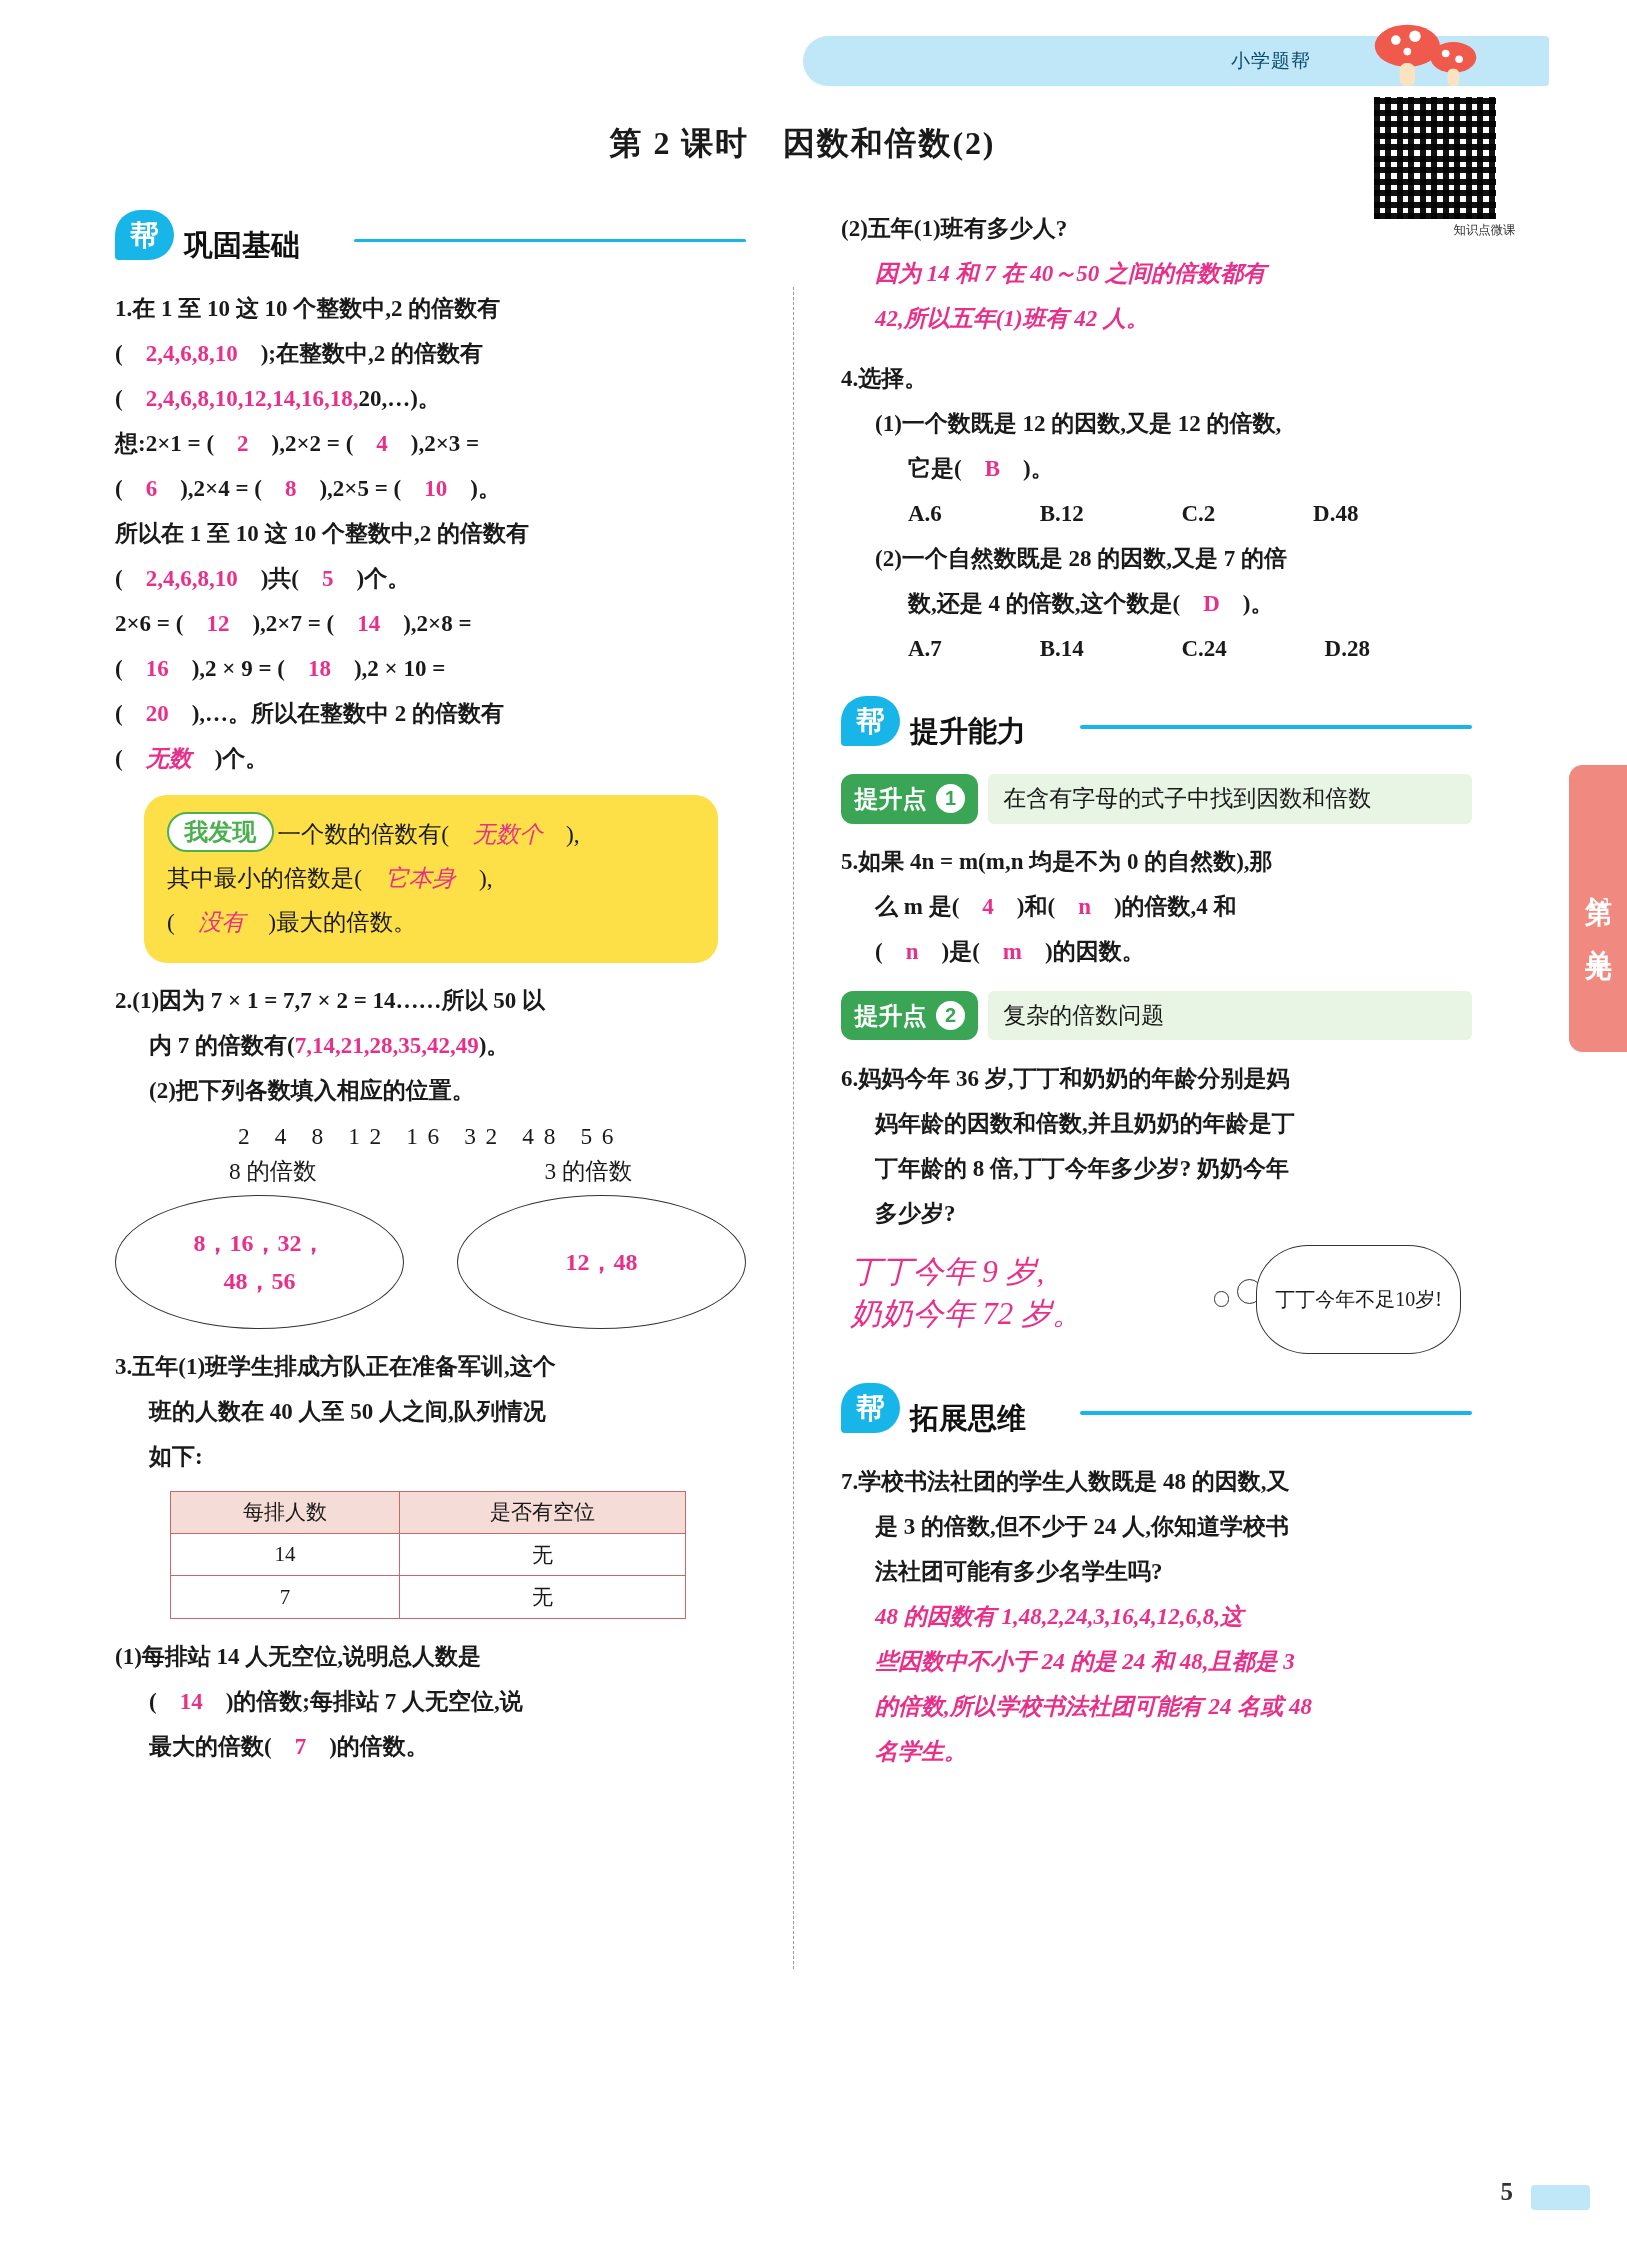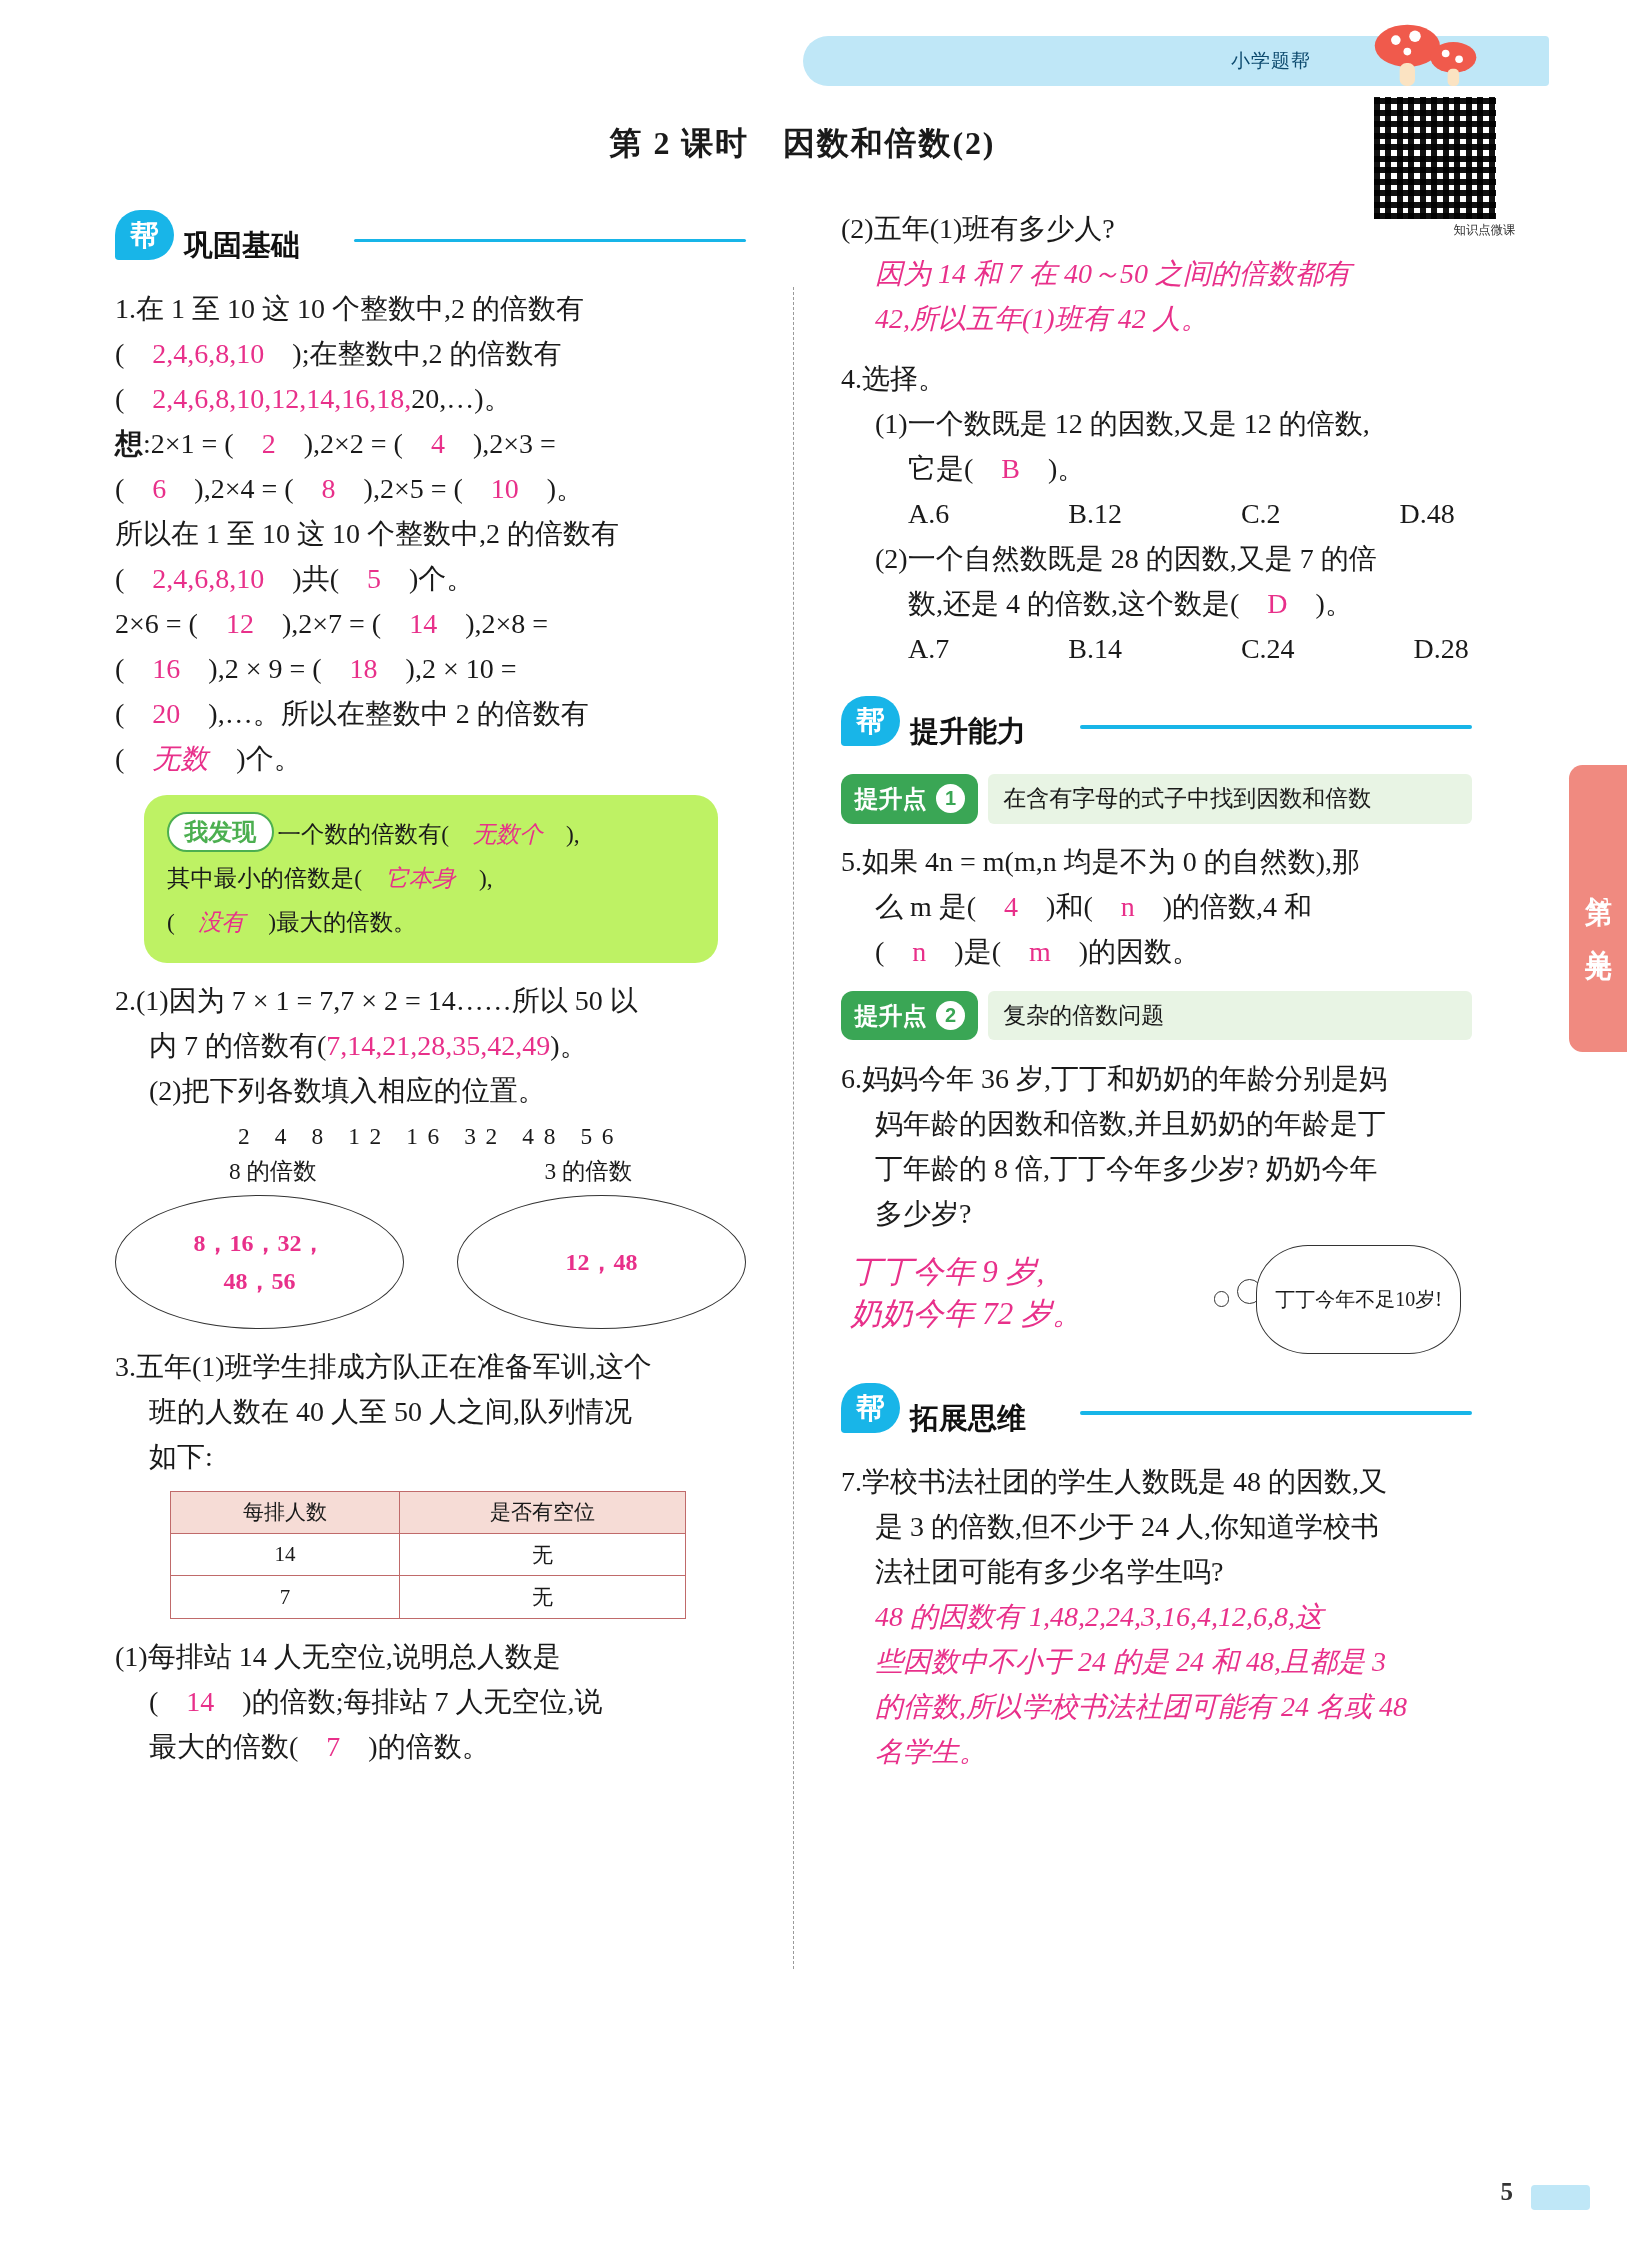--- a/index.html
+++ b/index.html
@@ -60,31 +60,31 @@
     font-family:"Liberation Sans",sans-serif;
   }
   .banner .btxt{
     position:absolute;left:69px;top:20px;font-size:29px;font-weight:bold;color:#111;
   }
   .banner .bline{
     position:absolute;left:239px;top:32.5px;right:0;height:3.8px;background:#18b5e8;border-radius:1.9px;
   }
 
   
-  .q{font-size:28px;line-height:45px;margin:15.3px 0 3.8px 0;}
+  .q{font-size:23px;line-height:45px;margin:15.3px 0 3.8px 0;font-weight:bold;}
   .ans{color:#e8308a;}
   .hand{color:#e8308a;font-family:"Liberation Serif",serif;font-style:italic;}
 
   .indent1{padding-left:34px;display:block;}
   .indent2{padding-left:67px;display:block;}
 
   
   .discover{
     position:relative;margin:13.4px 0 5.7px 29px;width:574px;
-    background:#bef264;border-radius:23px;padding:17px 23px 19px 23px;
+    background:#fde047;border-radius:23px;padding:17px 23px 19px 23px;
     box-sizing:border-box;
   }
   .discover .tag{
     display:inline-block;border:2.9px solid #4caf50;border-radius:25px;
     color:#4caf50;font-size:24px;font-weight:bold;padding:1.9px 15.3px;
     background:#fff;position:relative;top:-1.9px;
   }
   .discover .dtxt{font-size:23.4px;line-height:44px;display:inline;}
 
   

